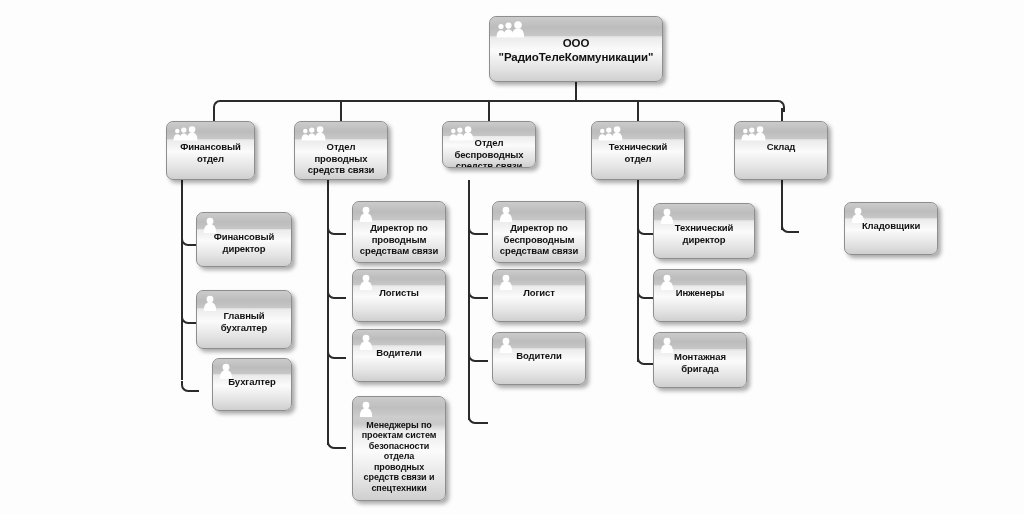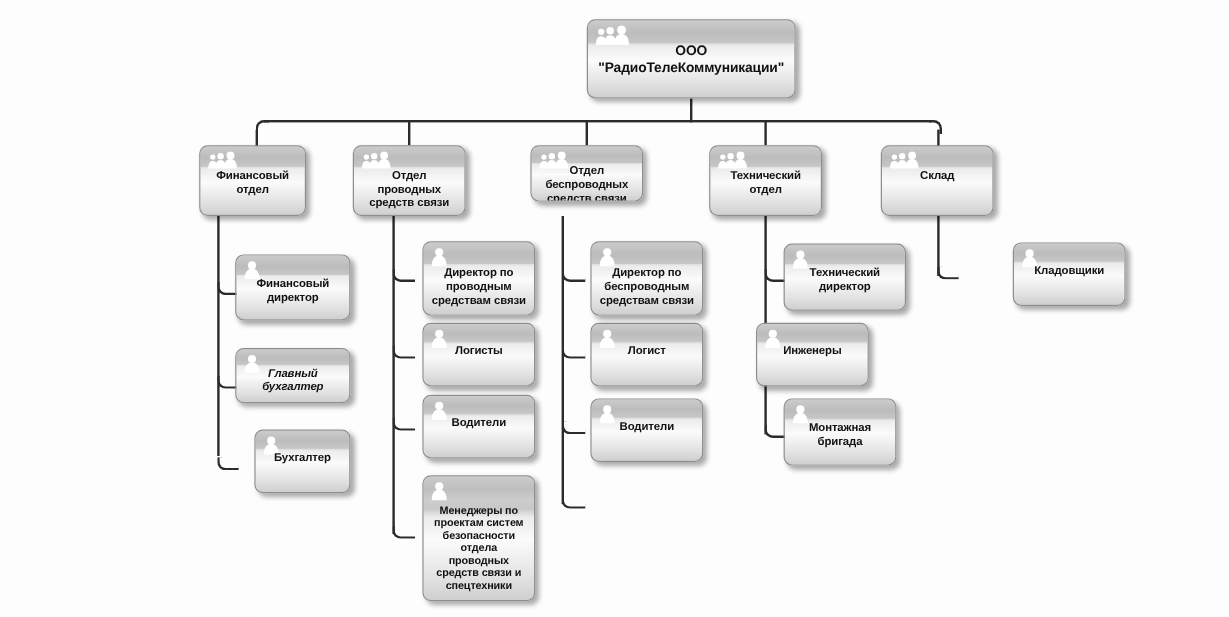--- a/index.html
+++ b/index.html
@@ -261,21 +261,21 @@
     <div class="hdr"></div>
     <div class="icon">
       <svg width="14" height="16" viewBox="0 0 14 16" aria-hidden="true">
         <circle cx="7" cy="4.2" r="3.4" fill="#ffffff"></circle>
         <path d="M0.8 16 C0.8 9.6 3.5 7 7 7 C10.5 7 13.2 9.6 13.2 16 Z" fill="#ffffff"></path>
       </svg>
     </div>
     <div class="label">Финансовый директор</div>
   </div>
 
-  <div class="node" style="left:196px; top:290px; width:96px; height:46px;font-style:italic;">
+  <div class="node" style="left:196px; top:290px; width:96px; height:59px;">
     <div class="hdr"></div>
     <div class="icon">
       <svg width="14" height="16" viewBox="0 0 14 16" aria-hidden="true">
         <circle cx="7" cy="4.2" r="3.4" fill="#ffffff"></circle>
         <path d="M0.8 16 C0.8 9.6 3.5 7 7 7 C10.5 7 13.2 9.6 13.2 16 Z" fill="#ffffff"></path>
       </svg>
     </div>
     <div class="label">Главный бухгалтер</div>
   </div>
 
@@ -372,21 +372,21 @@
     <div class="hdr"></div>
     <div class="icon">
       <svg width="14" height="16" viewBox="0 0 14 16" aria-hidden="true">
         <circle cx="7" cy="4.2" r="3.4" fill="#ffffff"></circle>
         <path d="M0.8 16 C0.8 9.6 3.5 7 7 7 C10.5 7 13.2 9.6 13.2 16 Z" fill="#ffffff"></path>
       </svg>
     </div>
     <div class="label">Технический директор</div>
   </div>
 
-  <div class="node" style="left:630px; top:269px; width:94px; height:53px;">
+  <div class="node" style="left:653px; top:269px; width:94px; height:53px;">
     <div class="hdr"></div>
     <div class="icon">
       <svg width="14" height="16" viewBox="0 0 14 16" aria-hidden="true">
         <circle cx="7" cy="4.2" r="3.4" fill="#ffffff"></circle>
         <path d="M0.8 16 C0.8 9.6 3.5 7 7 7 C10.5 7 13.2 9.6 13.2 16 Z" fill="#ffffff"></path>
       </svg>
     </div>
     <div class="label">Инженеры</div>
   </div>
 

